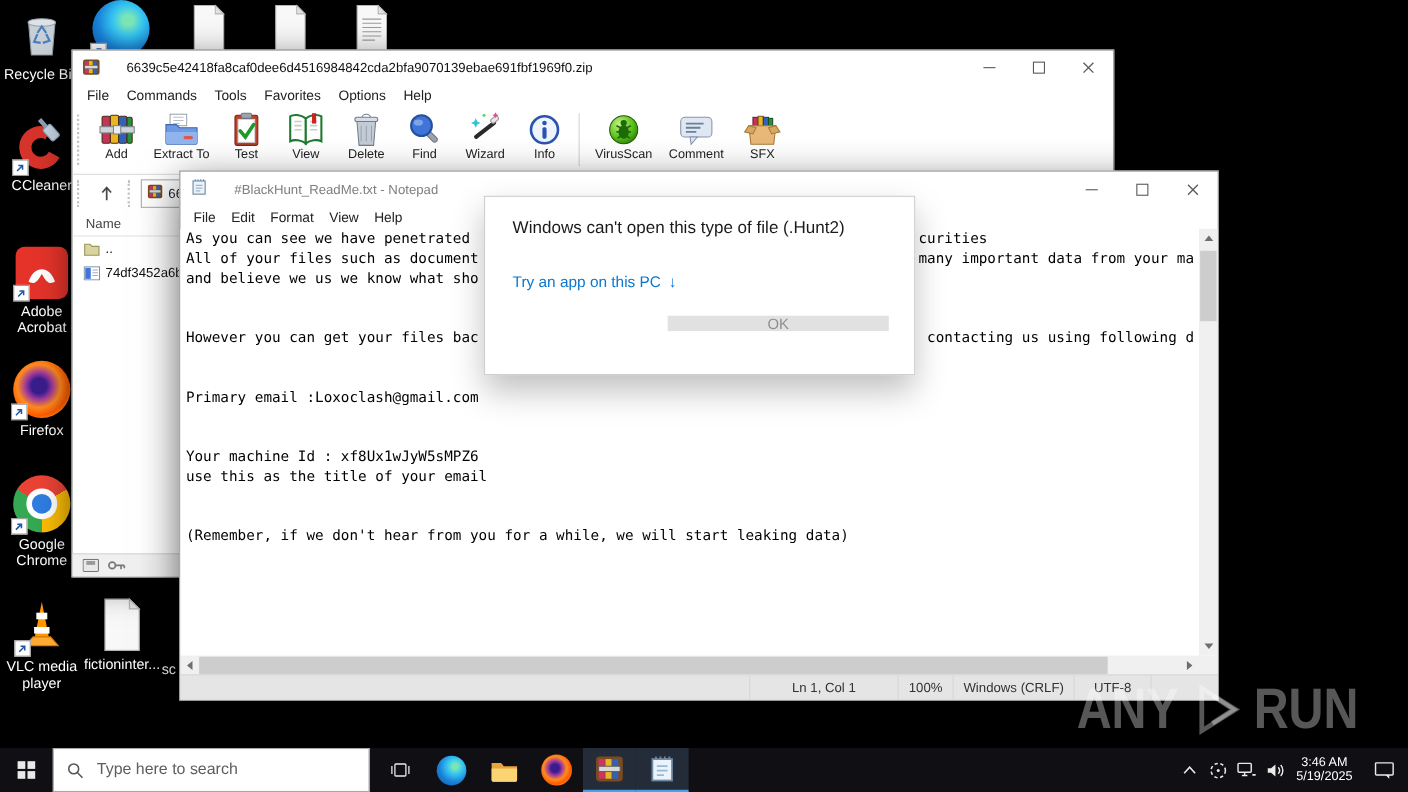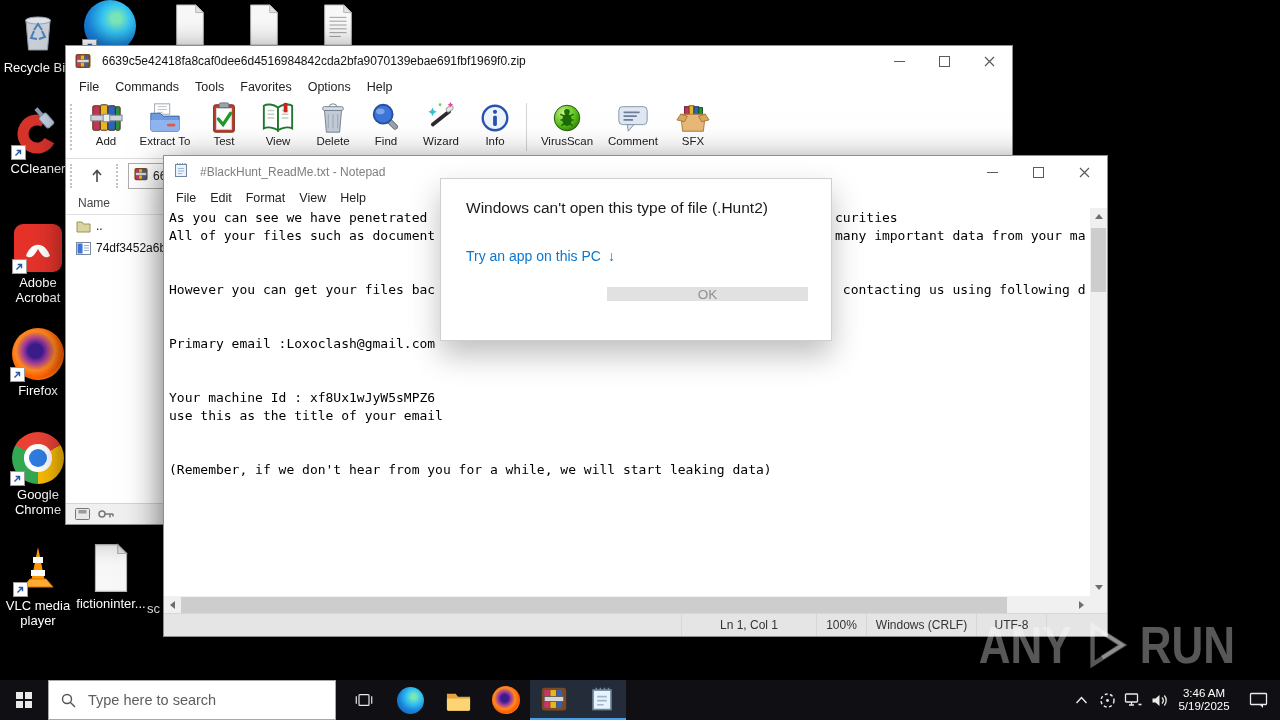--- a/index.html
+++ b/index.html
@@ -16,21 +16,21 @@
   .edge-orb{background:radial-gradient(circle at 62% 36%,#7ae6b8 0 10%,#35c5f1 30%,#1a84d8 58%,#0a4fa8 100%);}
   .firefox-orb{background:radial-gradient(circle at 45% 44%,#3a1d8c 0 17%,#a03a9c 30%,#ff8a1e 48%,#ff5a00 66%,#ffb226 84%,#ff8400 100%);}
   .chrome-orb{position:relative;background:conic-gradient(from -60deg,#ea4335 0 120deg,#fbbc05 0 240deg,#34a853 0 360deg);border-radius:50%;}
   .chrome-orb::before{content:"";position:absolute;inset:24%;background:#fff;border-radius:50%;}
   .chrome-orb::after{content:"";position:absolute;inset:32%;background:#2f7de1;border-radius:50%;}
   .sc-badge{position:absolute;left:-2px;bottom:-2px;width:13px;height:13px;background:#fff;
             border:1px solid #9a9a9a;display:flex;align-items:center;justify-content:center;}
 
   
   .window{position:absolute;background:#fff;border:1px solid #8f8f8f;box-sizing:border-box;}
-  .titlebar{display:flex;align-items:center;height:30px;padding-left:9px;gap:11px;}
+  .titlebar{display:flex;align-items:center;height:30px;padding-left:9px;gap:24px;}
   .title-text{font-size:12px;color:#111;white-space:nowrap;overflow:hidden;}
   .win-controls{margin-left:auto;display:flex;height:100%;}
   .ctrl{width:45px;height:100%;display:flex;align-items:center;justify-content:center;}
   .min-glyph{width:11px;height:1px;background:#5a5a5a;}
   .max-glyph{width:9px;height:9px;border:1px solid #5a5a5a;}
   .menubar{display:flex;align-items:center;height:22px;padding-left:5px;font-size:12.5px;color:#222;}
   .menu-item{padding:0 8px;}
 
   
   .winrar{left:65px;top:45px;width:948px;height:480px;z-index:10;box-shadow:0 8px 30px rgba(0,0,0,.55);}
@@ -488,20 +488,21 @@
       <span class="menu-item" style="padding:0 7px;">File</span>
       <span class="menu-item" style="padding:0 7px;">Edit</span>
       <span class="menu-item" style="padding:0 7px;">Format</span>
       <span class="menu-item" style="padding:0 7px;">View</span>
       <span class="menu-item" style="padding:0 7px;">Help</span>
     </div>
 
     <div class="np-text">
       <div class="np-line"><span class="seg">As you can see we have penetrated </span><span class="seg-right">curities</span></div>
       <div class="np-line"><span class="seg">All of your files such as document</span><span class="seg-right">many important data from your ma</span></div>
+      <div class="np-line"><span class="seg">and believe we us we know what sho</span></div>
       <div class="np-line"></div>
       <div class="np-line"></div>
       <div class="np-line"><span class="seg">However you can get your files bac</span><span class="seg-right"> contacting us using following d</span></div>
       <div class="np-line"></div>
       <div class="np-line"></div>
       <div class="np-line"><span class="seg">Primary email :Loxoclash@gmail.com</span></div>
       <div class="np-line"></div>
       <div class="np-line"></div>
       <div class="np-line"><span class="seg">Your machine Id : xf8Ux1wJyW5sMPZ6</span></div>
       <div class="np-line"><span class="seg">use this as the title of your email</span></div>

